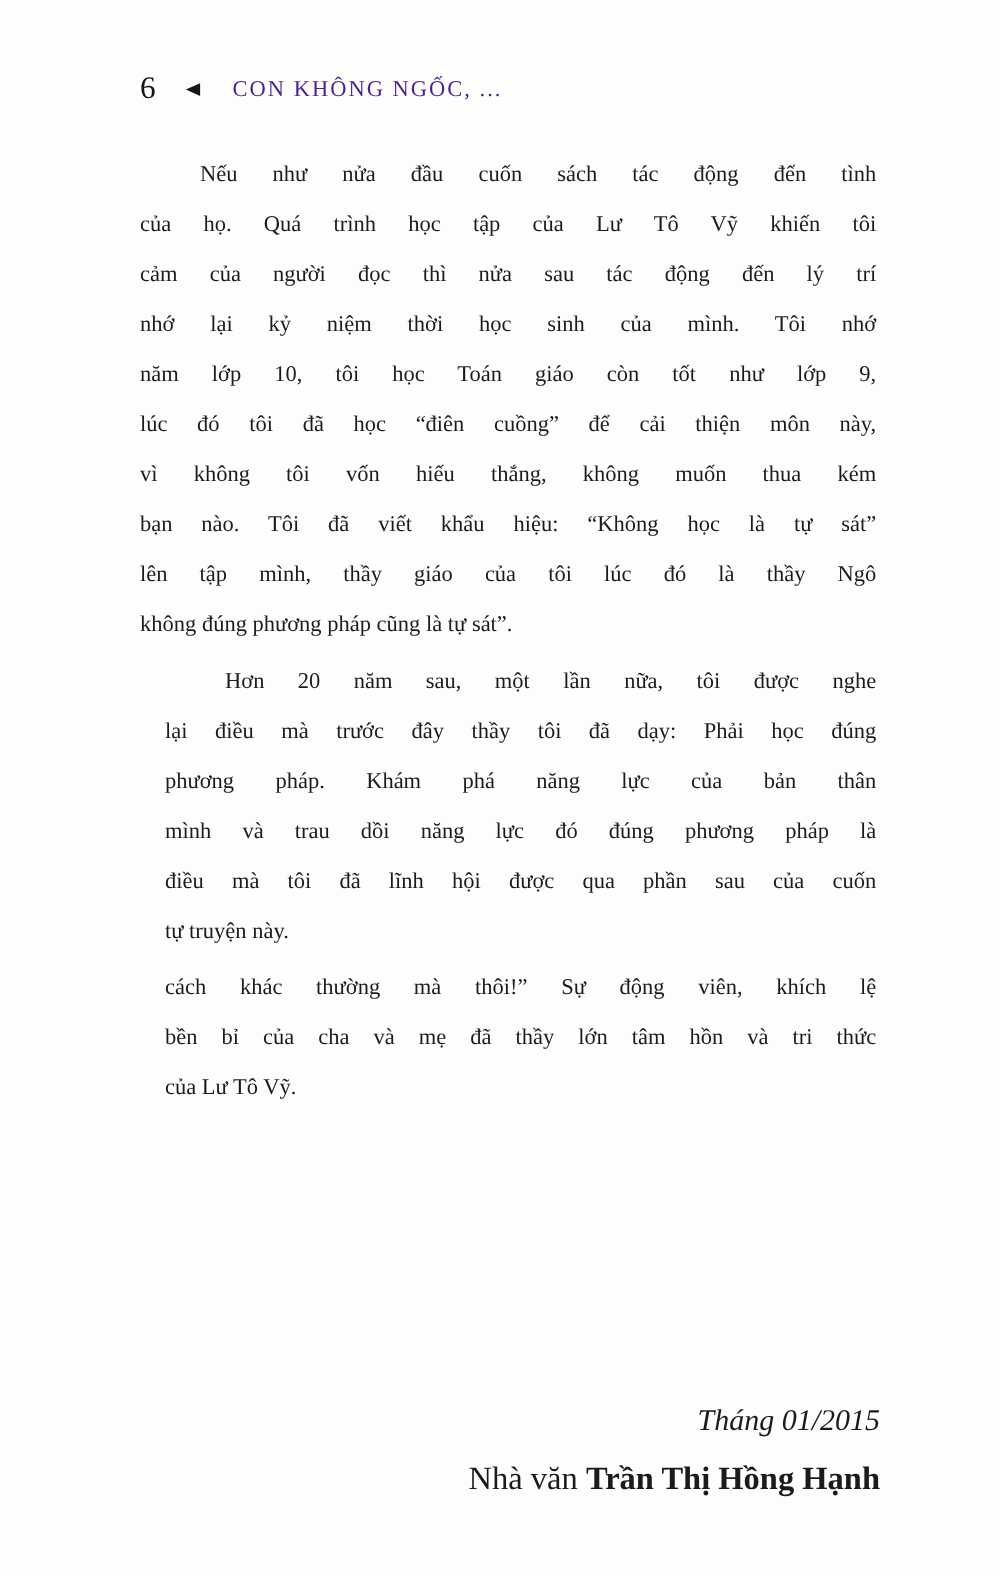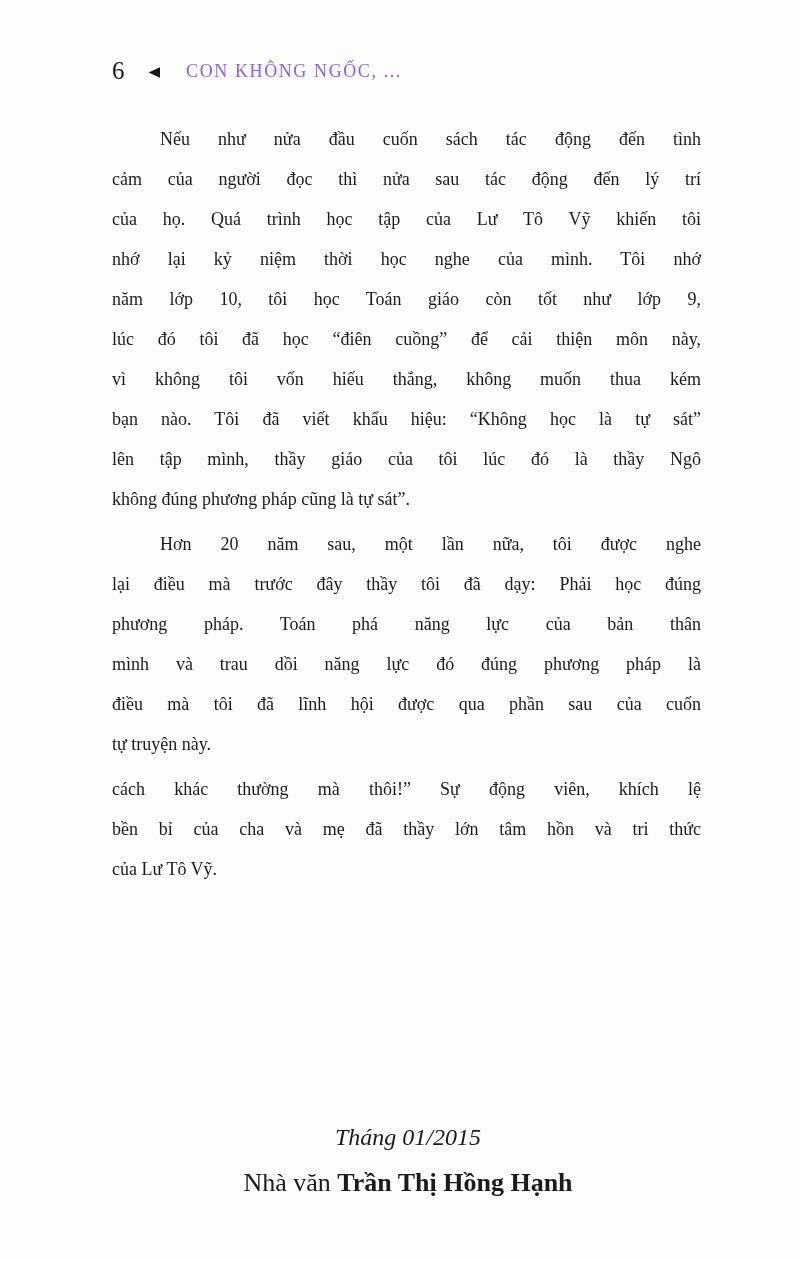--- a/index.html
+++ b/index.html
@@ -34,52 +34,52 @@
   .tri-icon {
     font-size: 15px;
     margin-left: 24px;
     color: #151515;
     transform: scaleY(0.9);
   }
   .running-title {
     margin-left: 26px;
     font-size: 18px;
     letter-spacing: 1.6px;
-    color: #8b5cf6;
+    color: #4c1d95;
     white-space: nowrap;
   }
   
   .body-text {
     position: absolute;
     top: 119px;
     left: 112px;
     width: 589px;
     font-size: 18px;
   }
   .paragraph { margin: 0; }
-  .paragraph + .paragraph { margin-top: 5px; }
+  .paragraph + .paragraph { margin-top: 5px; margin-left: 20px; }
   .line {
     height: 40px;
     line-height: 40px;
     text-align: justify;
     text-align-last: justify;
     white-space: nowrap;
   }
   .line.first { text-indent: 48px; }
   .line.last {
     text-align: left;
     text-align-last: left;
   }
   
   .signature {
     position: absolute;
     top: 1117px;
     left: 112px;
     width: 592px;
-    text-align: center;
+    text-align: right;
   }
   .sig-date {
     font-style: italic;
     font-size: 24px;
     line-height: 40px;
   }
   .sig-author {
     font-size: 26px;
     line-height: 40px;
     margin-top: 6px;
@@ -93,34 +93,34 @@
 
   <div class="header">
     <span class="page-number">6</span>
     <span class="tri-icon">◀</span>
     <span class="running-title">CON KHÔNG NGỐC, ...</span>
   </div>
 
   <div class="body-text" id="paragraphs-container">
       <div class="paragraph">
         <div class="line first">Nếu như nửa đầu cuốn sách tác động đến tình</div>
+        <div class="line">của họ. Quá trình học tập của Lư Tô Vỹ khiến tôi</div>
         <div class="line">cảm của người đọc thì nửa sau tác động đến lý trí</div>
-        <div class="line">của họ. Quá trình học tập của Lư Tô Vỹ khiến tôi</div>
-        <div class="line">nhớ lại kỷ niệm thời học nghe của mình. Tôi nhớ</div>
+        <div class="line">nhớ lại kỷ niệm thời học sinh của mình. Tôi nhớ</div>
         <div class="line">năm lớp 10, tôi học Toán giáo còn tốt như lớp 9,</div>
         <div class="line">lúc đó tôi đã học “điên cuồng” để cải thiện môn này,</div>
         <div class="line">vì không tôi vốn hiếu thắng, không muốn thua kém</div>
         <div class="line">bạn nào. Tôi đã viết khẩu hiệu: “Không học là tự sát”</div>
         <div class="line">lên tập mình, thầy giáo của tôi lúc đó là thầy Ngô</div>
         <div class="line last">không đúng phương pháp cũng là tự sát”.</div>
       </div>
       <div class="paragraph">
         <div class="line first">Hơn 20 năm sau, một lần nữa, tôi được nghe</div>
         <div class="line">lại điều mà trước đây thầy tôi đã dạy: Phải học đúng</div>
-        <div class="line">phương pháp. Toán phá năng lực của bản thân</div>
+        <div class="line">phương pháp. Khám phá năng lực của bản thân</div>
         <div class="line">mình và trau dồi năng lực đó đúng phương pháp là</div>
         <div class="line">điều mà tôi đã lĩnh hội được qua phần sau của cuốn</div>
         <div class="line last">tự truyện này.</div>
       </div>
       <div class="paragraph">
         <div class="line">cách khác thường mà thôi!” Sự động viên, khích lệ</div>
         <div class="line">bền bỉ của cha và mẹ đã thầy lớn tâm hồn và tri thức</div>
         <div class="line last">của Lư Tô Vỹ.</div>
       </div>
     </div>

